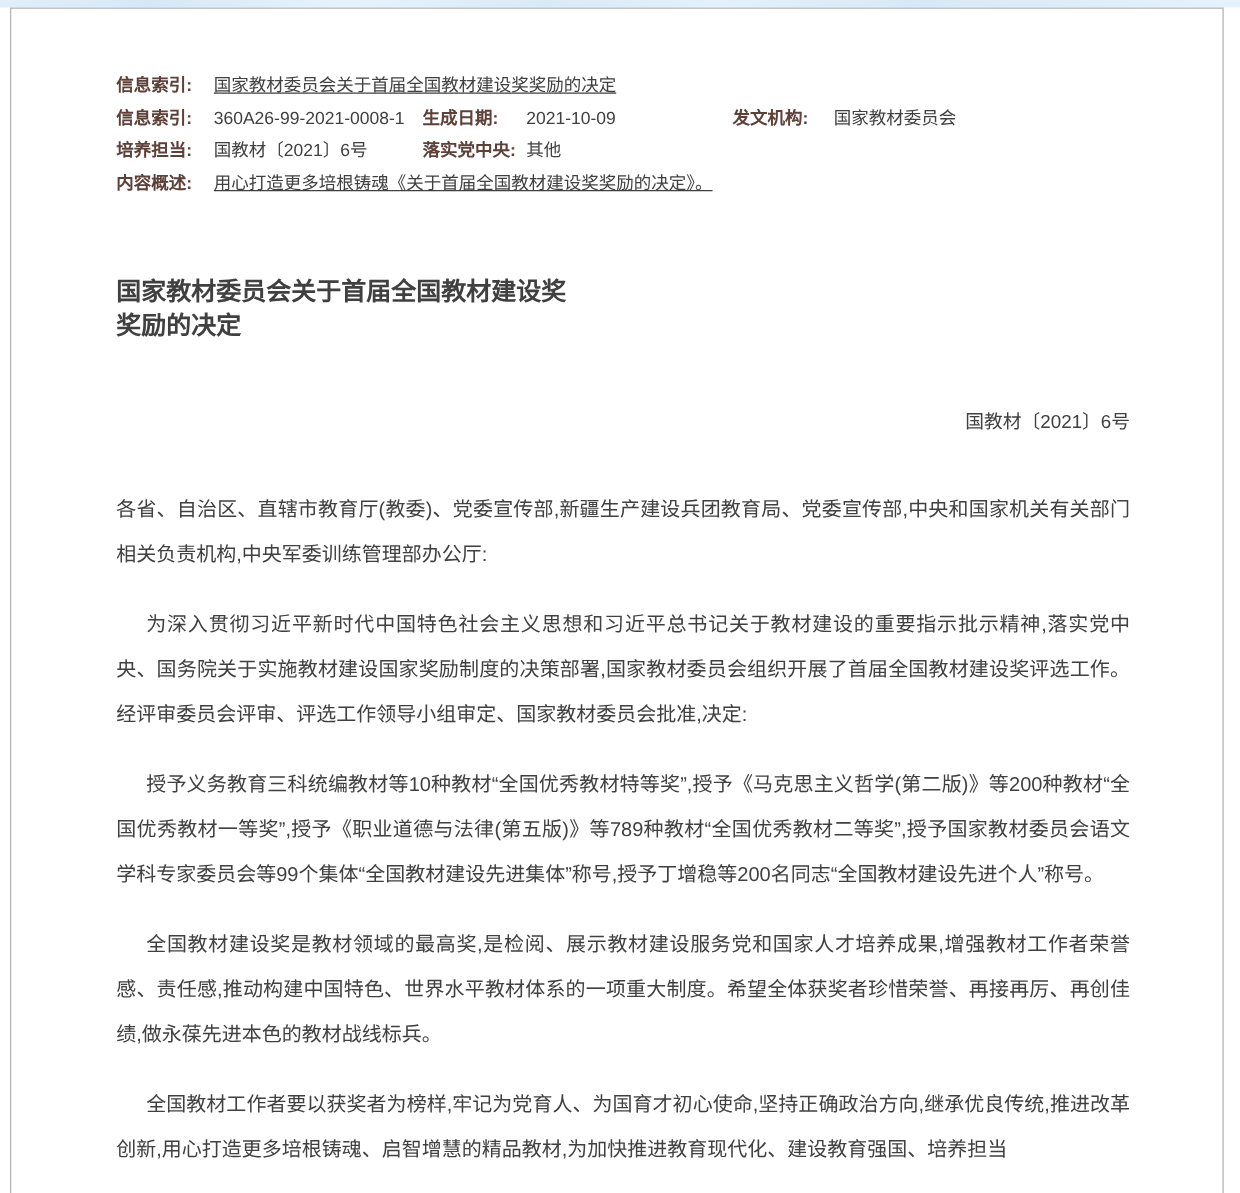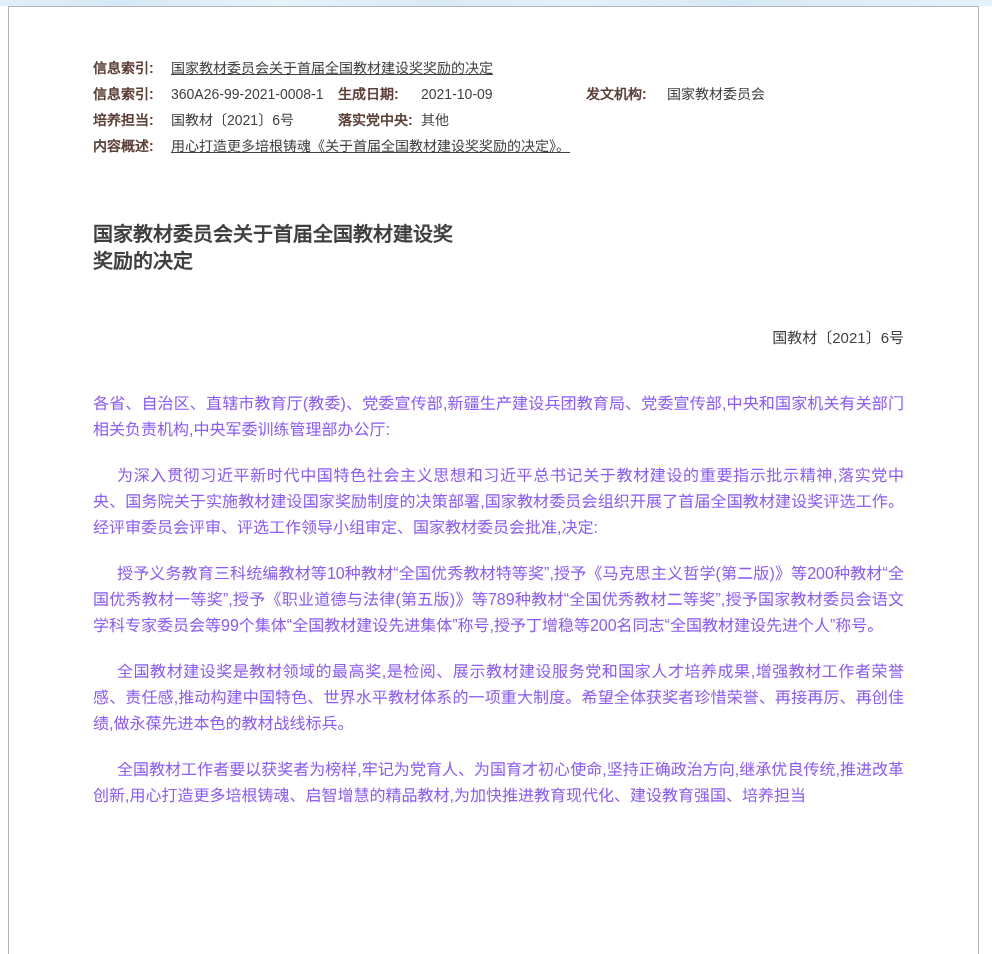--- a/index.html
+++ b/index.html
@@ -57,23 +57,23 @@
     margin: 52px 74px 0 84px;
     text-align: right;
     font-size: 15px;
     line-height: 22px;
     color: #404040;
   }
   
   .doc-body {
     margin: 42px 74px 0 84px;
     font-size: 16px;
-    line-height: 26px;
+    line-height: 36px;
     text-align: justify;
-    color: #8b5cf6;
+    color: #404040;
   }
   .doc-body p {
     margin: 0 0 20px 0;
     text-indent: 24px;
   }
   .doc-body p.no-indent { text-indent: 0; }
 </style>
 </head>
 <body>
 

